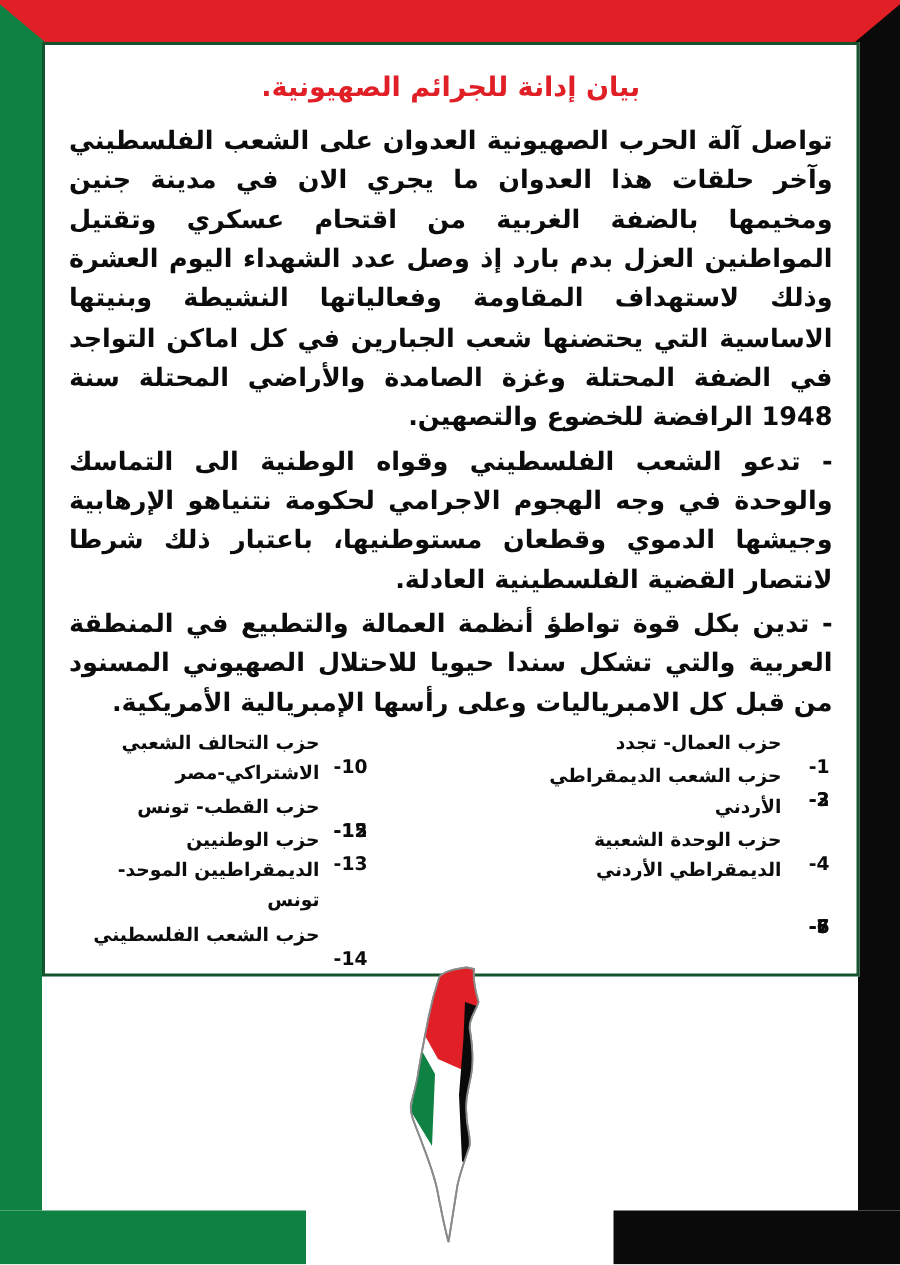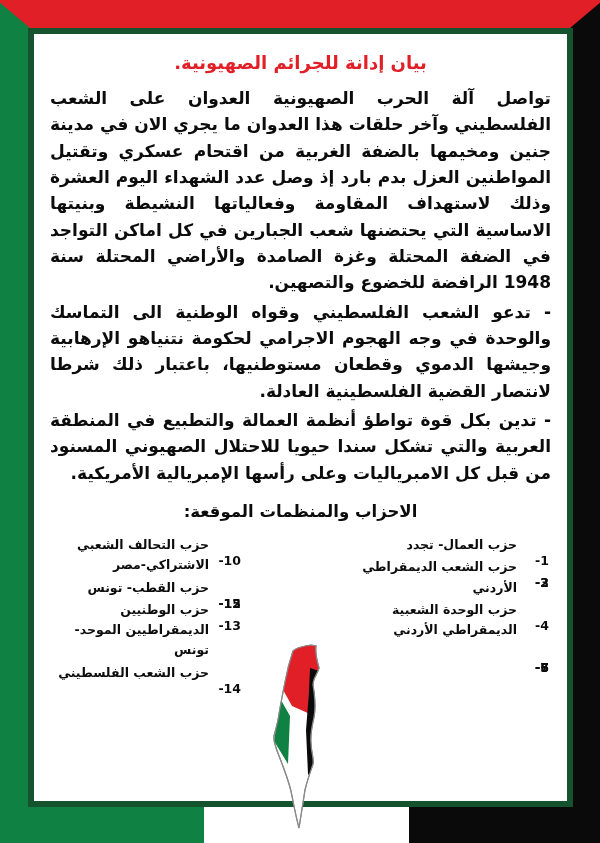--- a/index.html
+++ b/index.html
@@ -13,22 +13,22 @@
     clip-path:polygon(0 10%,100% 100%,0 100%);z-index:1;}
   .black-corner{position:absolute;right:0;top:0;width:30px;height:28px;background:#0A0A0A;
     clip-path:polygon(100% 10%,100% 100%,0 100%);z-index:1;}
   .green-band{position:absolute;left:0;top:28px;width:28px;height:779px;background:#0E8143;}
   .black-band{position:absolute;right:0;top:28px;width:28px;height:779px;background:#0A0A0A;}
   .green-bottom{position:absolute;left:0;top:807px;width:204px;height:36px;background:#0E8143;}
   .black-bottom{position:absolute;left:409px;top:807px;width:191px;height:36px;background:#0A0A0A;}
 
   
   .panel{
-    position:absolute;left:28px;top:28px;width:545px;height:779px;box-sizing:border-box;
-    background:#ffffff;border:6px solid #14532d;padding:10px 16px 15px;
+    position:absolute;left:28px;top:28px;width:545px;height:623px;box-sizing:border-box;
+    background:#ffffff;border:2px solid #14532d;padding:10px 16px 15px;
     direction:rtl;z-index:2;overflow:hidden;
   }
   .title{
     color:#E01F26;text-align:center;font-size:18px;font-weight:bold;
     margin:8px 0 12px;letter-spacing:0;
   }
   .para{
     font-size:17px;font-weight:bold;color:#0C0C0C;text-align:justify;
     line-height:1.55;margin:0 0 3px;
   }
@@ -63,21 +63,20 @@
   <div class="panel">
 
     <div class="title">بيان إدانة للجرائم الصهيونية.</div>
 
     <p class="para">تواصل آلة الحرب الصهيونية العدوان على الشعب الفلسطيني وآخر حلقات هذا العدوان ما يجري الان في مدينة جنين ومخيمها بالضفة الغربية من اقتحام عسكري وتقتيل المواطنين العزل بدم بارد إذ وصل عدد الشهداء اليوم العشرة وذلك لاستهداف المقاومة وفعالياتها النشيطة وبنيتها الاساسية التي يحتضنها شعب الجبارين في كل اماكن التواجد في الضفة المحتلة وغزة الصامدة والأراضي المحتلة سنة 1948 الرافضة للخضوع والتصهين.</p>
 
 
     <p class="para">- تدعو الشعب الفلسطيني وقواه الوطنية الى التماسك والوحدة في وجه الهجوم الاجرامي لحكومة نتنياهو الإرهابية وجيشها الدموي وقطعان مستوطنيها، باعتبار ذلك شرطا لانتصار القضية الفلسطينية العادلة.</p>
     <p class="para">- تدين بكل قوة تواطؤ أنظمة العمالة والتطبيع في المنطقة العربية والتي تشكل سندا حيويا للاحتلال الصهيوني المسنود من قبل كل الامبرياليات وعلى رأسها الإمبريالية الأمريكية.</p>
 
-    <div class="sig-heading">الاحزاب والمنظمات الموقعة:</div>
 
     <div class="columns">
 
       <ul class="col col-right">
         <li><span class="num">1-</span><span>حزب العمال- تجدد</span></li>
         <li><span class="num">2-</span></li>
         <li><span class="num">3-</span><span>حزب الشعب الديمقراطي الأردني</span></li>
         <li><span class="num">4-</span><span>حزب الوحدة الشعبية الديمقراطي الأردني</span></li>
         <li><span class="num">5-</span></li>
         <li><span class="num">6-</span></li>

